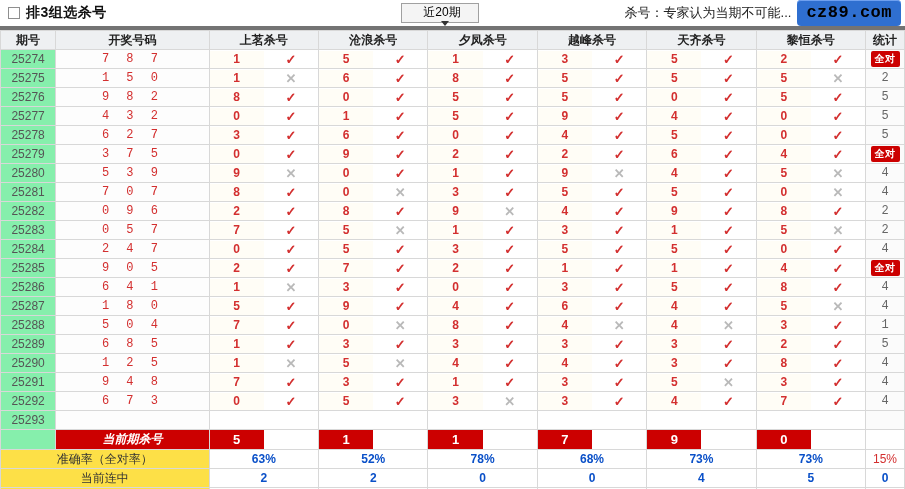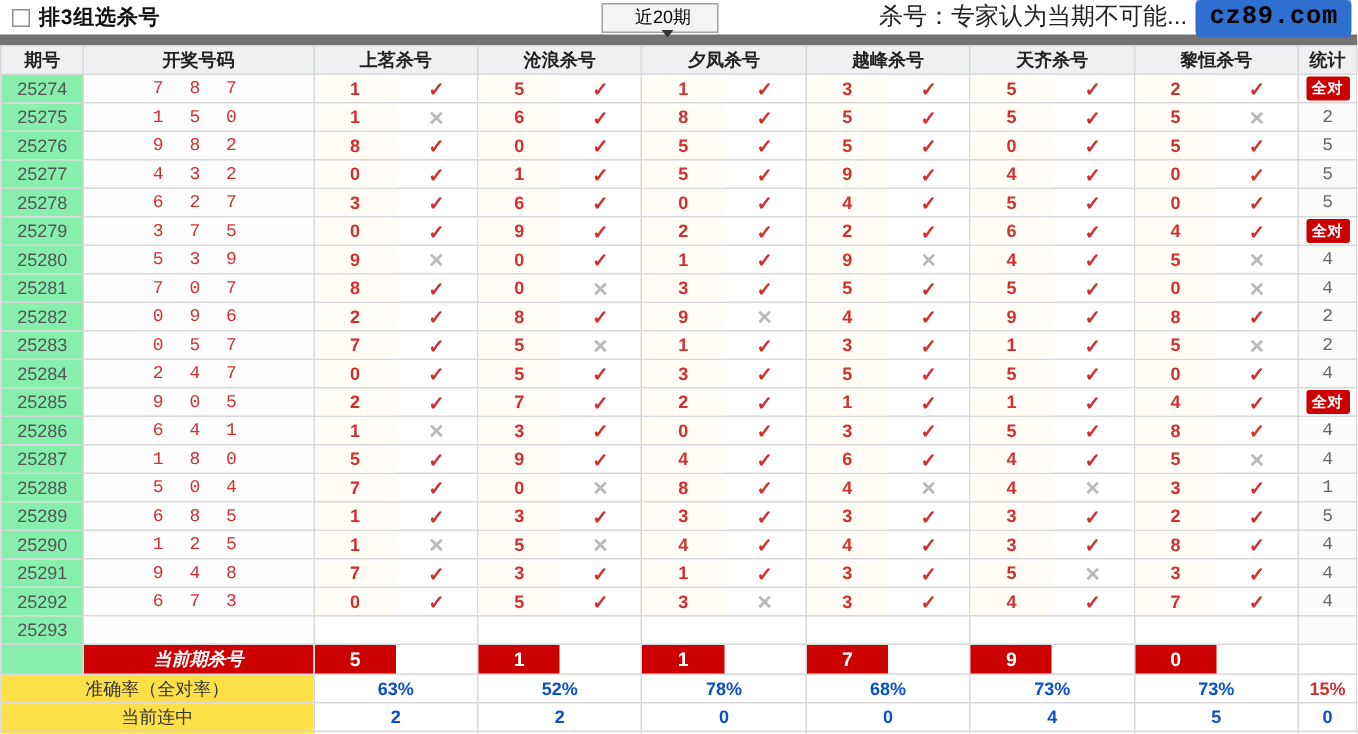--- a/index.html
+++ b/index.html
@@ -12,21 +12,21 @@
     color: #333;
     overflow: hidden;
   }
   #app { width: 905px; height: 489px; position: relative; }
 
   
   .topbar {
     height: 30px;
     display: flex;
     align-items: center;
-    border-bottom: 7px solid #737373;
+    border-bottom: 4px solid #737373;
     background: #ffffff;
     position: relative;
     text-align: center;
   }
   .tb-left {
     display: flex;
     align-items: center;
     padding-left: 8px;
     width: 340px;
   }
@@ -71,21 +71,21 @@
   }
   .tb-right {
     flex: 1;
     display: flex;
     align-items: center;
     justify-content: flex-end;
     padding-right: 4px;
     position: relative;
   }
   .tb-note {
-    font-size: 16px;
+    font-size: 13px;
     color: #222;
     white-space: nowrap;
     overflow: hidden;
   }
   .logo {
     margin-left: 6px;
     background: #2f6fd0;
     color: #000000;
     font-family: "Liberation Mono", monospace;
     font-size: 17px;
@@ -214,21 +214,21 @@
     height: 20px;
   }
   .foot-val {
     color: #0a50c8;
     font-weight: bold;
     font-size: 12px;
     background: #ffffff;
   }
   .foot-val-red {
     color: #d32f2f;
-    font-weight: bold;
+    font-weight: normal;
     font-size: 12px;
     background: #ffffff;
   }
 </style>
 </head>
 <body>
 
 <div id="app">
 
   <div class="topbar">

